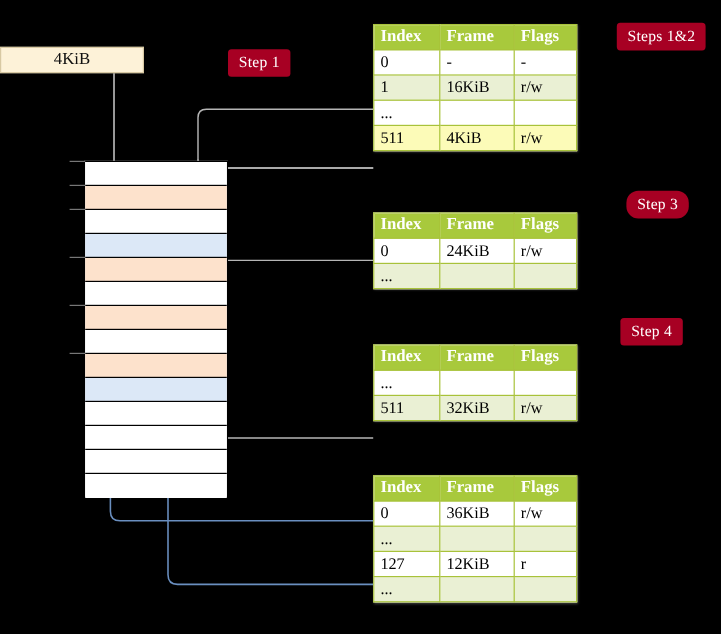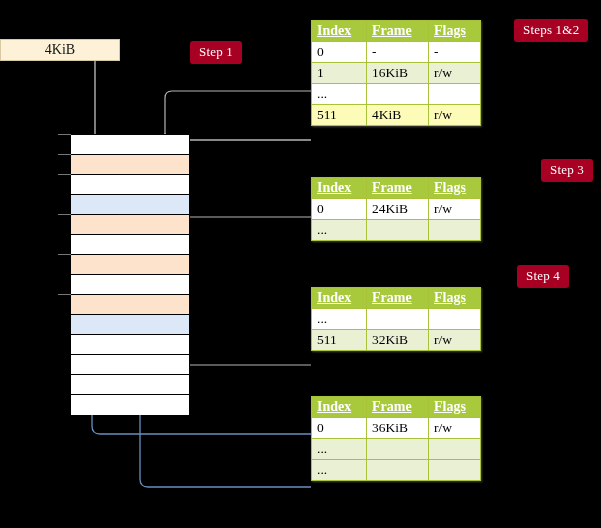--- a/index.html
+++ b/index.html
@@ -21,21 +21,21 @@
 
   
   .pill{
     position:absolute;background:#a70023;color:#fff;
     font-size:13px;padding:3px 9px 4px 9px;border-radius:3px;
     box-shadow:0 1px 2px rgba(0,0,0,.6);
     white-space:nowrap;letter-spacing:.2px;
   }
   .pill.s0{left:190px;top:41px;}
   .pill.s12{left:514px;top:19px;}
-  .pill.s3{left:541px;top:159px;}
+  .pill.s3{left:522px;top:159px;border-radius:10px;}
   .pill.s4{left:517px;top:265px;text-align:center;}
 
   
   #memcol{
     position:absolute;left:70px;top:134px;width:120px;height:281px;
     border:1px solid #000;box-sizing:border-box;background:#fff;
   }
   .memrow{height:20px;border-bottom:1px solid #000;box-sizing:border-box;}
   .memrow:last-child{border-bottom:none;}
   .memrow.w{background:#ffffff;}
@@ -52,21 +52,20 @@
     box-shadow:1px 1px 2px rgba(255,255,255,.25);
   }
   .ptable td,.ptable th{
     border:1px solid #a8c23a;padding:2px 5px;text-align:left;
     height:20px;box-sizing:border-box;vertical-align:middle;
     white-space:nowrap;
   }
   .ptable th{
     background:#a8c93c;color:#fff;font-weight:bold;font-size:14px;
     border:1px solid #a8c23a;
-    text-decoration:underline;
   }
   .ptable td.c0{width:55px;}
   .ptable td.c1{width:62px;}
   .ptable td.c2{width:52px;}
   .ptable th.c0{width:55px;}
   .ptable th.c1{width:62px;}
   .ptable th.c2{width:52px;}
   tr.alt td{background:#eaf0d4;}
   tr.plain td{background:#ffffff;}
   td.hl{background:#fcfbb8 !important;}
@@ -244,20 +243,25 @@
         <tr class="plain">
           <td class="c0">0</td>
           <td class="c1">36KiB</td>
           <td class="c2">r/w</td>
         </tr>
         <tr class="alt">
           <td class="c0">...</td>
           <td class="c1"></td>
           <td class="c2"></td>
         </tr>
+        <tr class="plain">
+          <td class="c0">127</td>
+          <td class="c1">12KiB</td>
+          <td class="c2">r</td>
+        </tr>
         <tr class="alt">
           <td class="c0">...</td>
           <td class="c1"></td>
           <td class="c2"></td>
         </tr>
       </tbody>
     </table>
 
 </div>
 

